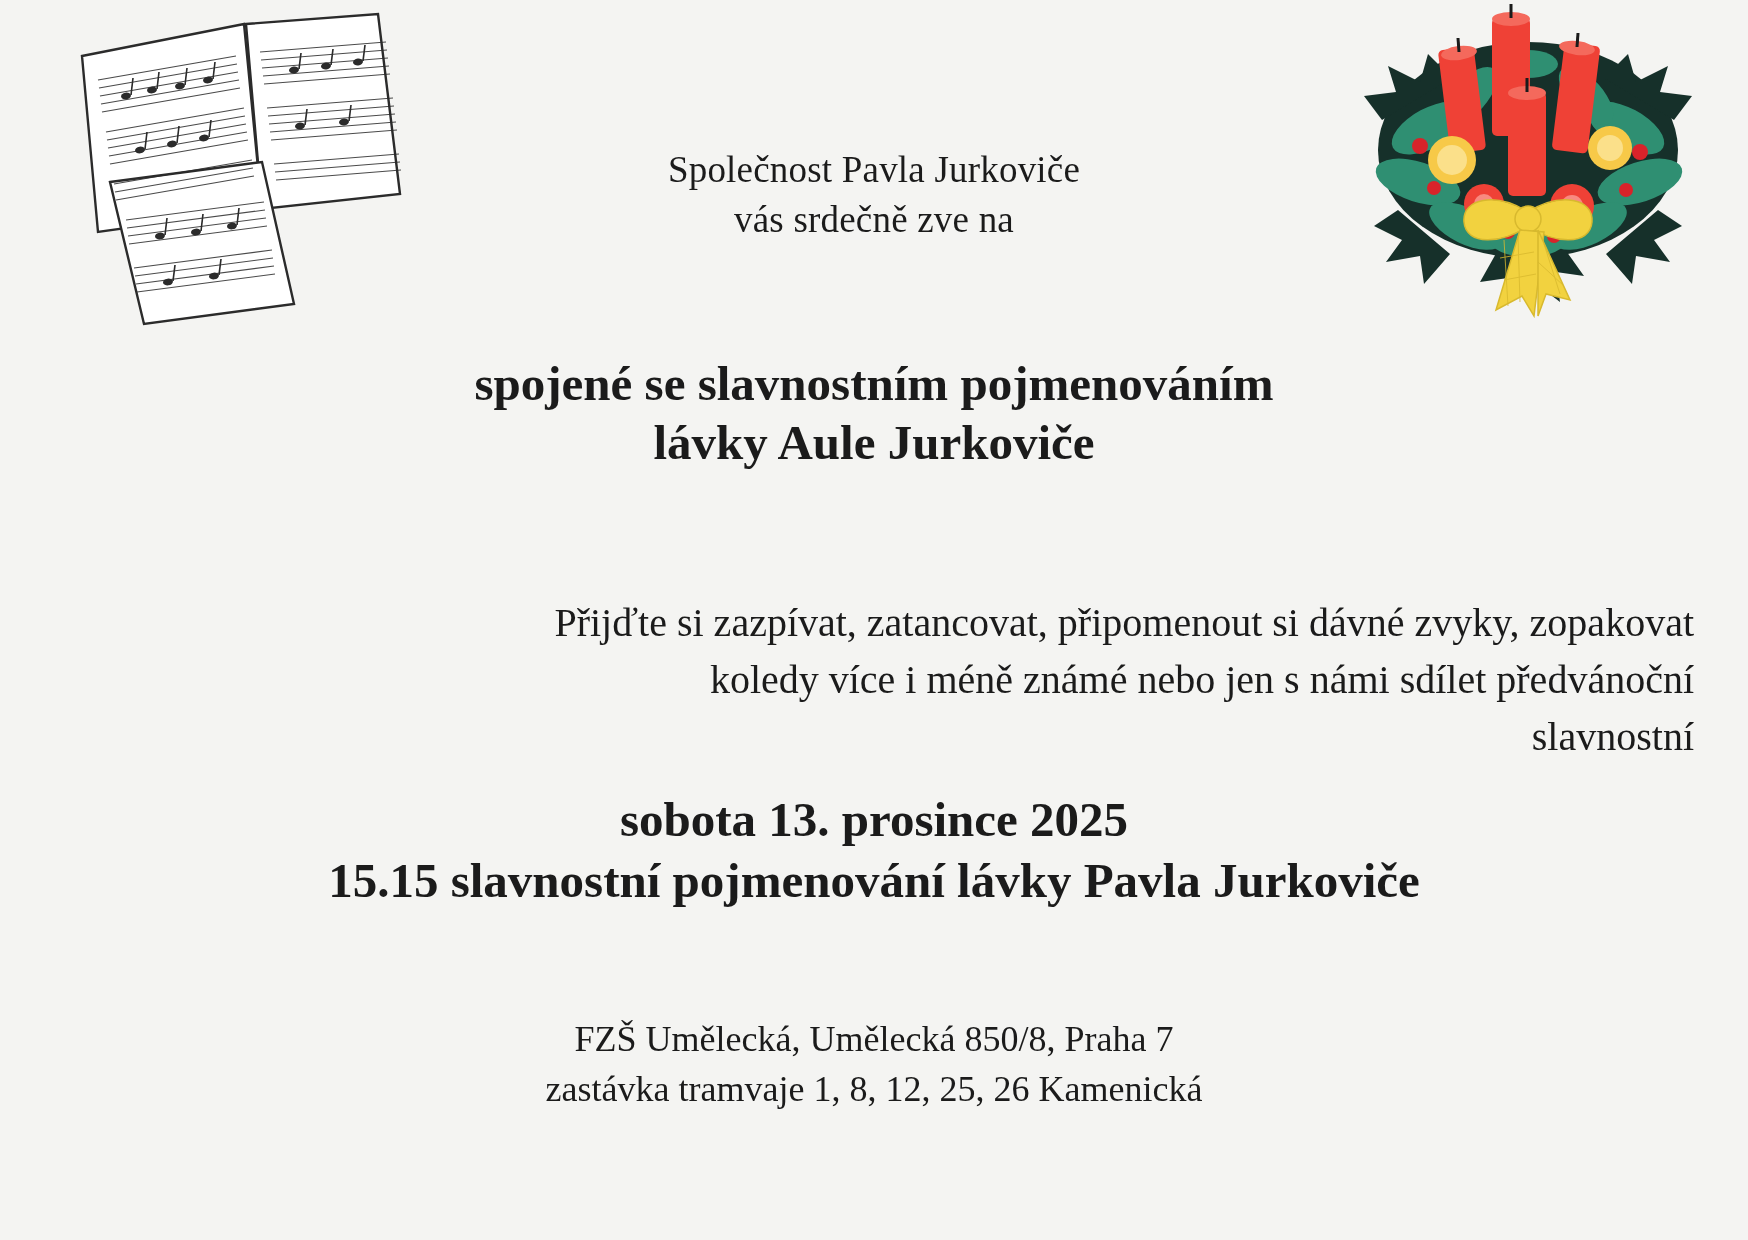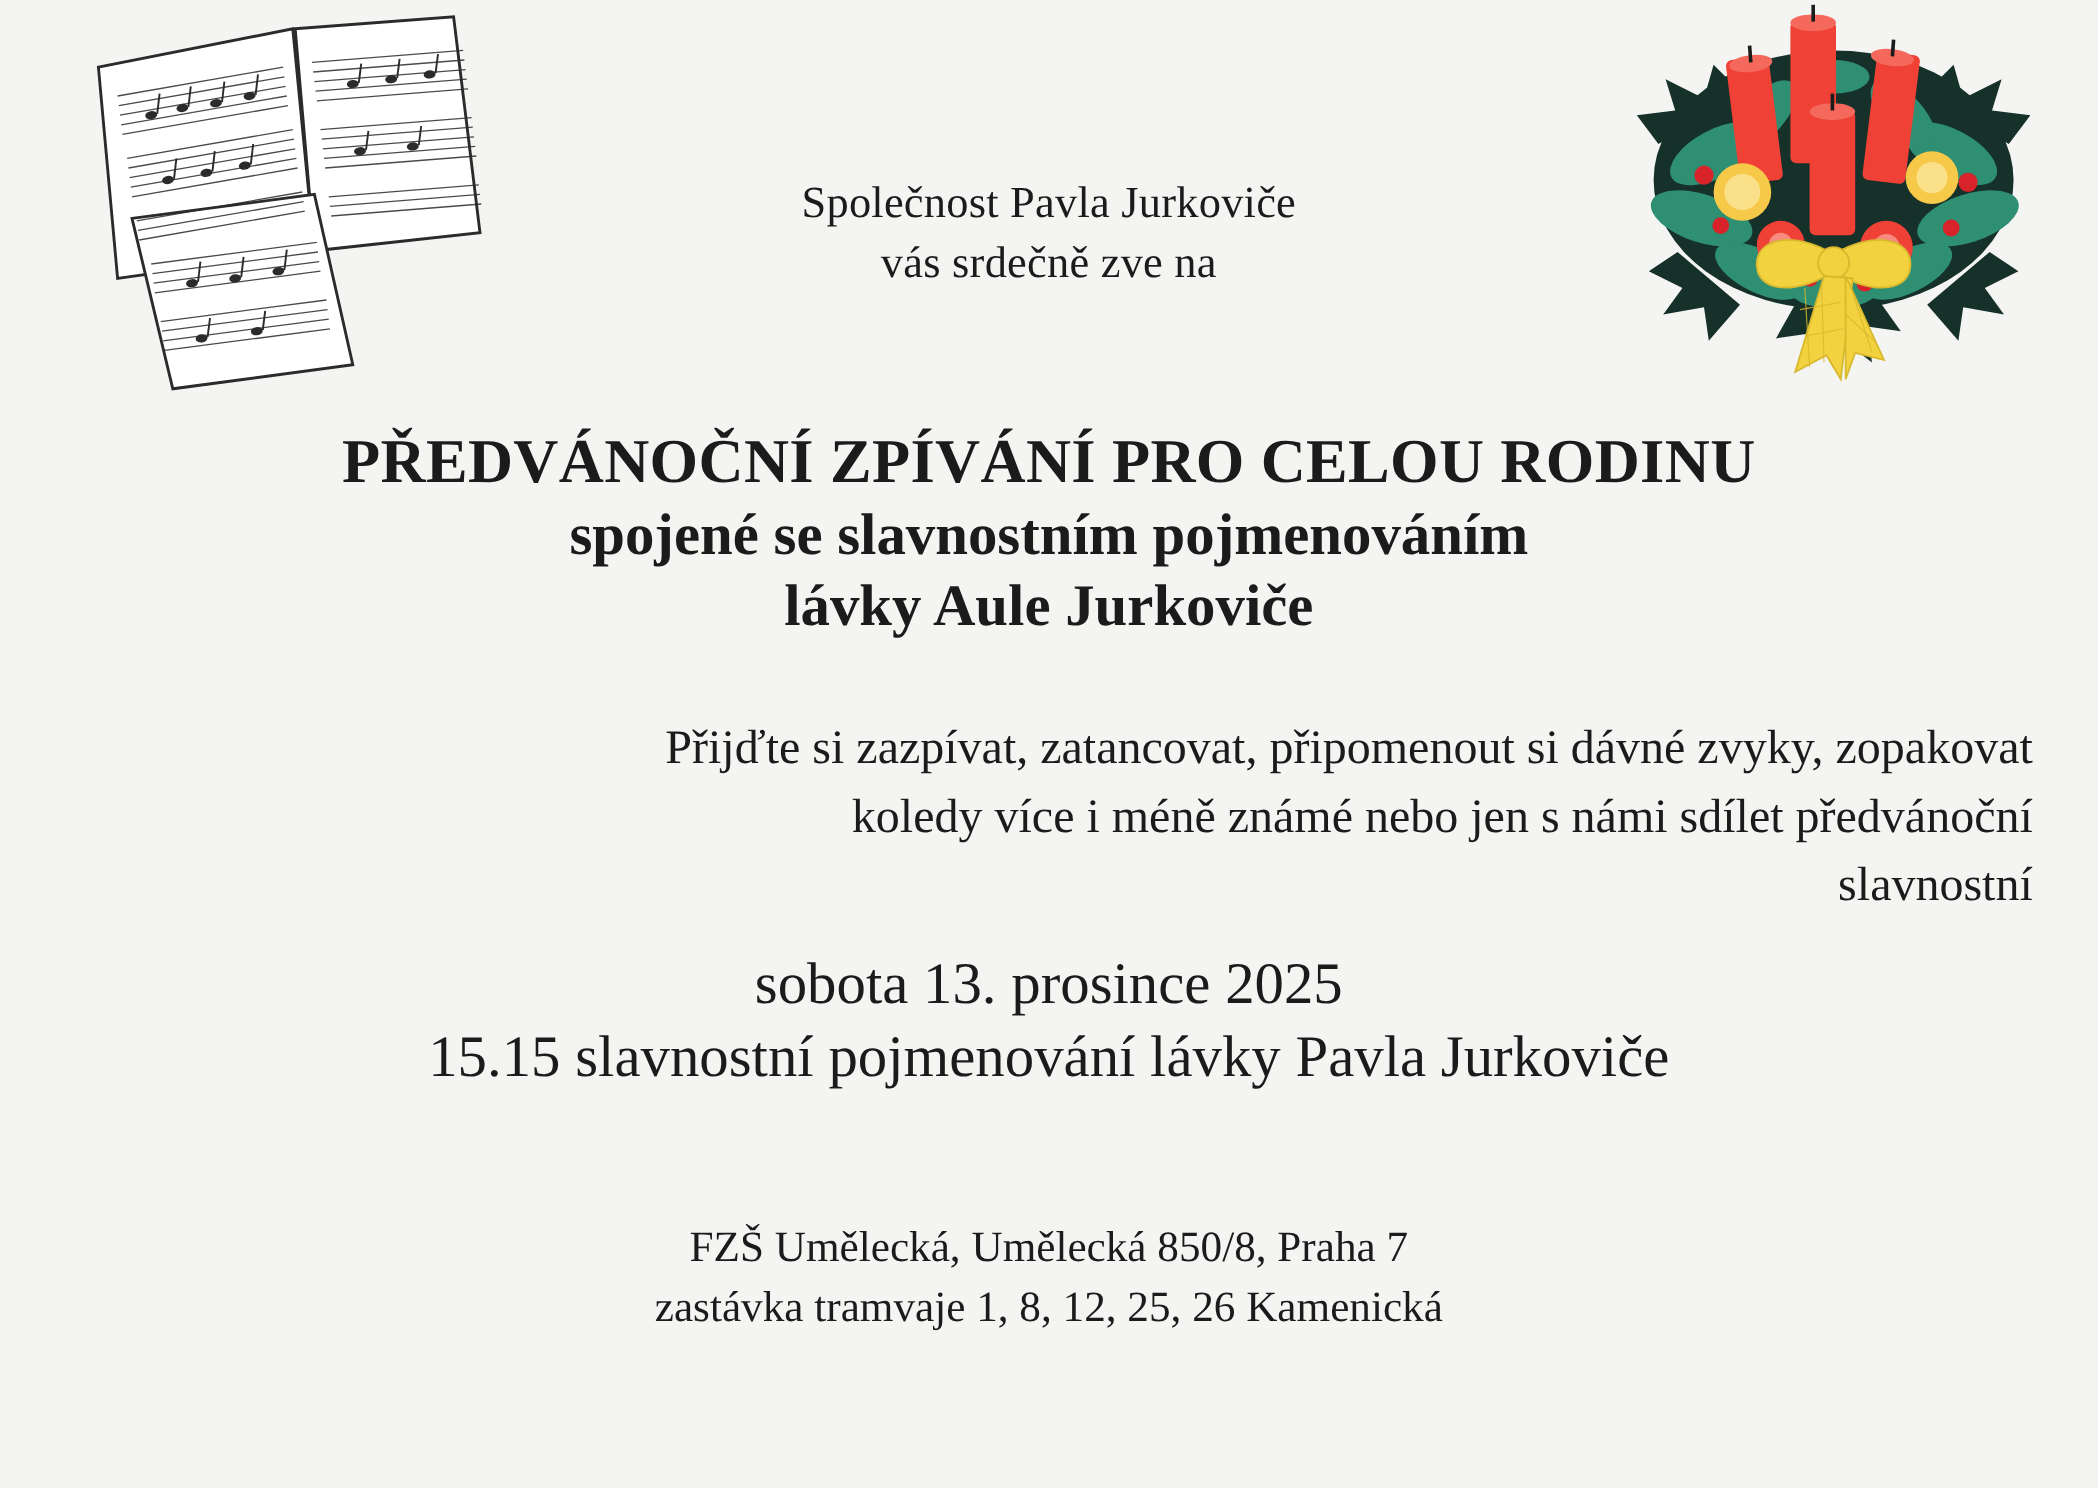--- a/index.html
+++ b/index.html
@@ -77,21 +77,21 @@
     font-size: 40px;
     line-height: 1.42;
   }
 
   .schedule {
     position: absolute;
     top: 790px;
     left: 0;
     width: 100%;
     text-align: center;
-    font-weight: normal;
+    font-weight: bold;
     line-height: 1.24;
   }
   .schedule .s1 { font-size: 49px; }
   .schedule .s2 { font-size: 49px; }
   .schedule .s3 { font-size: 49px; }
 
   .venue {
     position: absolute;
     top: 1015px;
     left: 0;
@@ -279,21 +279,20 @@
       </g>
     </svg>
   </div>
 
   <div class="intro">
     <div>Společnost Pavla Jurkoviče</div>
     <div>vás srdečně zve na</div>
   </div>
 
   <div class="headline">
-    <div class="l1">PŘEDVÁNOČNÍ ZPÍVÁNÍ PRO CELOU RODINU</div>
     <div class="l2">spojené se slavnostním pojmenováním</div>
     <div class="l3">lávky Aule Jurkoviče</div>
   </div>
 
   <div class="body-text">
     <div>Přijďte si zazpívat, zatancovat, připomenout si dávné zvyky, zopakovat</div>
     <div>koledy více i méně známé nebo jen s námi sdílet předvánoční</div>
     <div>slavnostní</div>
   </div>
 

